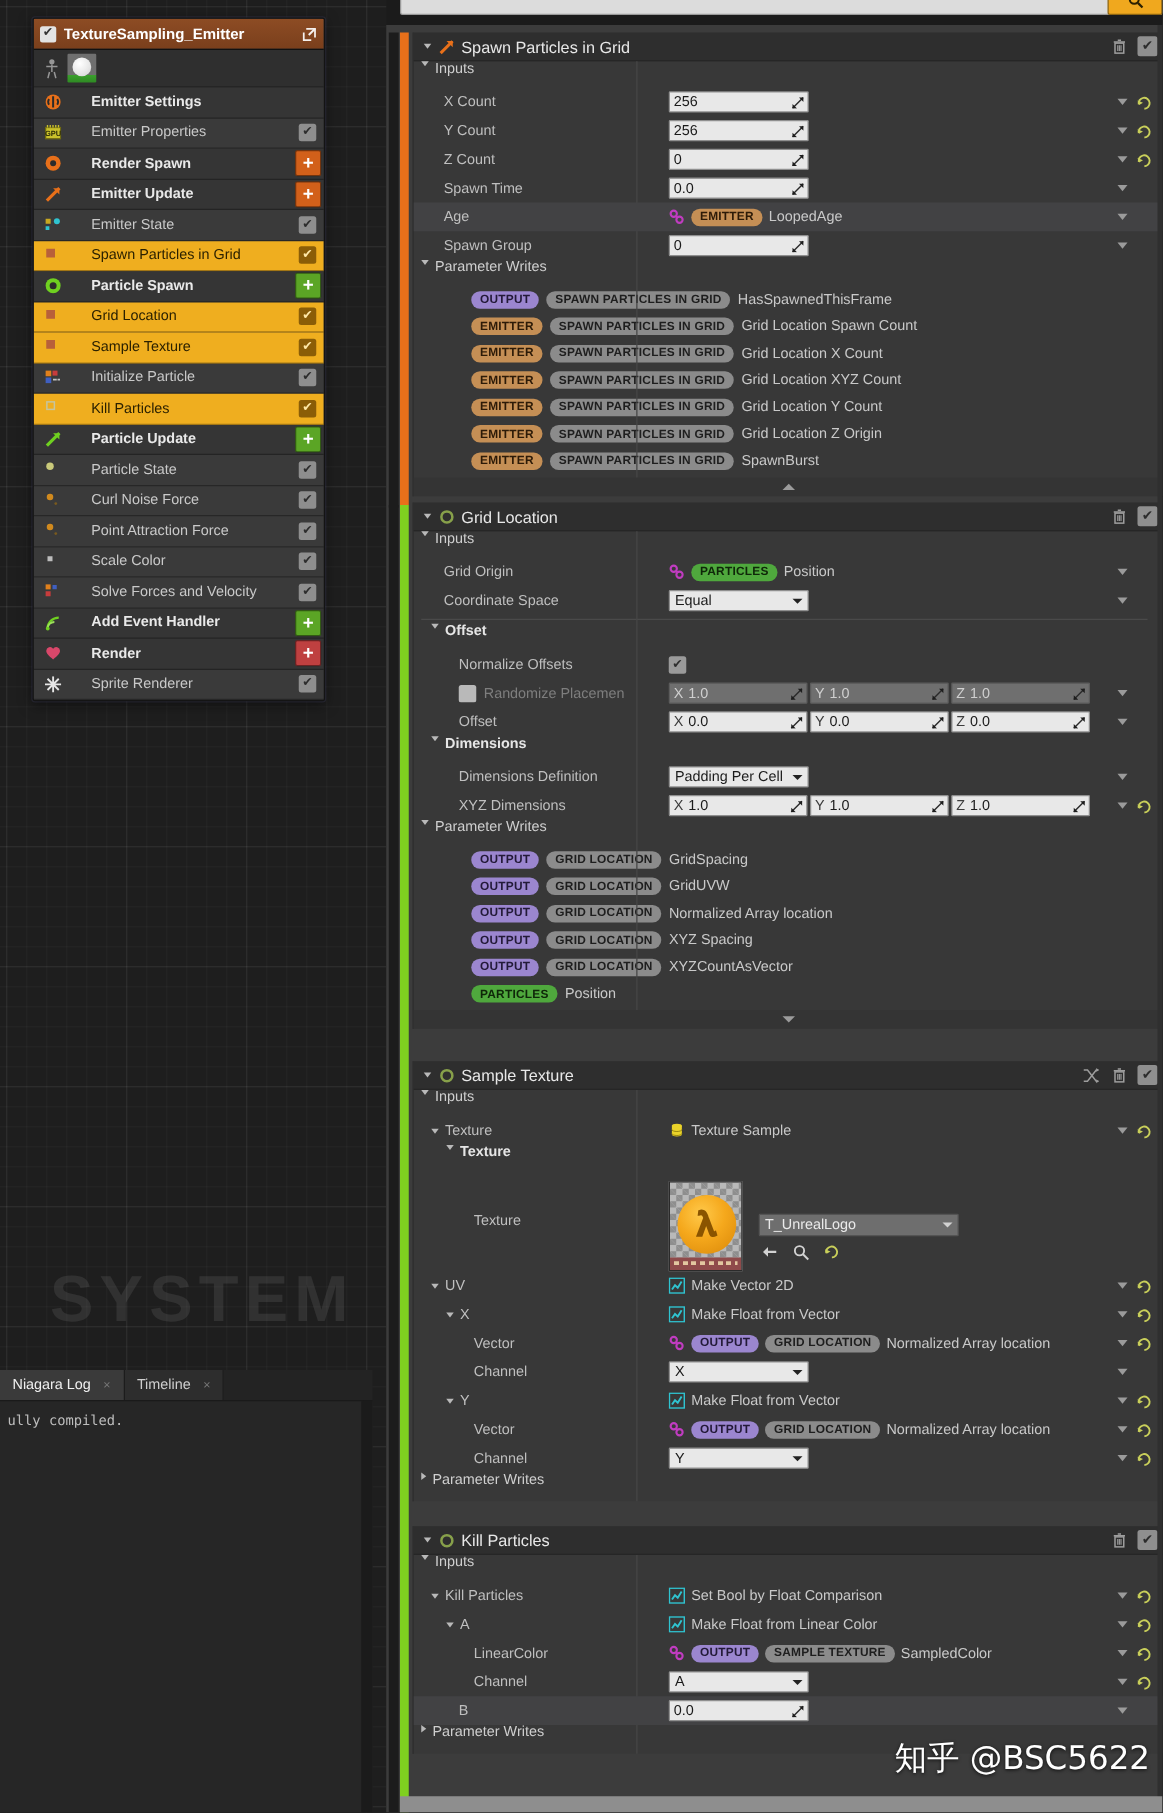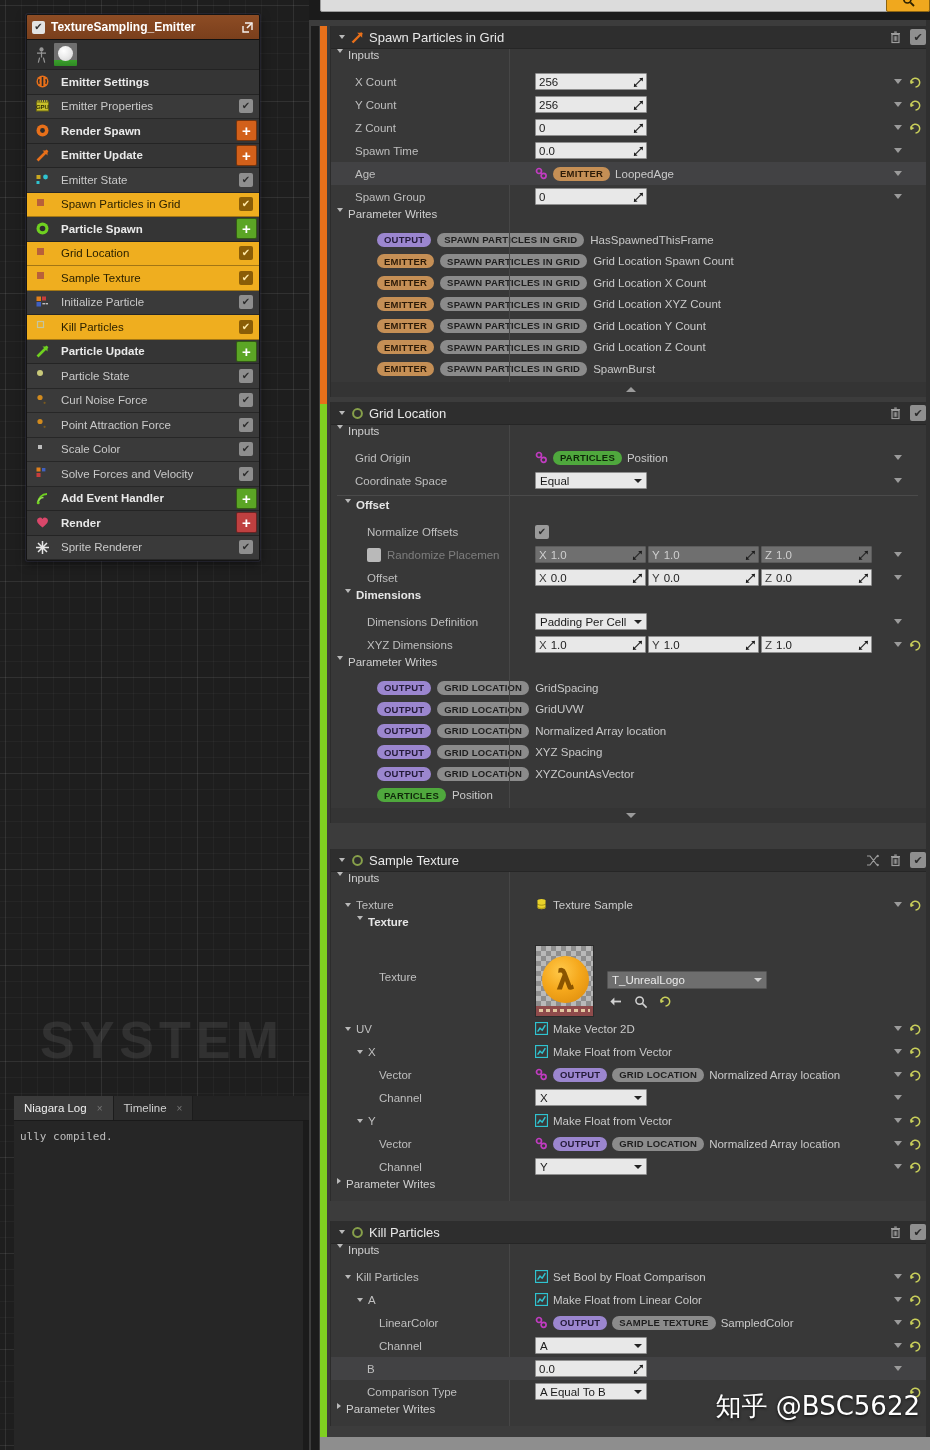--- a/index.html
+++ b/index.html
@@ -69,21 +69,21 @@
     position:relative; overflow:hidden;
   }
   .thumb-preview::after{
     content:""; position:absolute; left:4px; top:3px; width:15px; height:15px;
     border-radius:50%;
     background:radial-gradient(circle at 38% 32%, #ffffff 0%, #e8e8e8 55%, #cfcfcf 100%);
   }
 
   .stack-row {
     height:24.5px; display:flex; align-items:center;
-    padding:0 0 0 9px; gap:12px;
+    padding:0 0 0 9px; gap:24px;
     border-bottom:1px solid rgba(0,0,0,.32);
     position:relative;
   }
   .stack-row .srow-icon { width:13px; height:13px; flex:0 0 auto; display:block;}
   .stack-row .srow-label { flex:1 1 auto; white-space:nowrap; overflow:hidden; font-size:11.5px;}
   .stack-row.group { background:#353535; }
   .stack-row.group .srow-label { font-weight:bold; color:#e9e9e9; }
   .stack-row.module { background:#3a3a3a; }
   .stack-row.module .srow-label { color:#c9c9c9; }
   .stack-row.sel { background:#efae1f; }
@@ -98,21 +98,21 @@
   .srow-plus.green  { background:#5ba525; }
   .srow-plus.red    { background:#bf4040; }
   .srow-check {
     width:14px;height:14px;margin-right:6px;flex:0 0 auto;border-radius:2px;
     background:#8e8e8e; display:flex;align-items:center;justify-content:center;
     color:#2c2c2c; font-size:10px; line-height:1;
   }
   .stack-row.sel .srow-check { background:#8a5d07; color:#ffe9a8;}
 
   
-  #logpanel { position:absolute; left:14px; top:1096px; width:298px; height:354px; }
+  #logpanel { position:absolute; left:0; top:1096px; width:298px; height:354px; }
   #logtabs { display:flex; height:24px; align-items:stretch; background:#232323; }
   .logtab {
     display:flex; align-items:center; gap:10px; padding:0 10px;
     background:#2d2d2d; color:#cfcfcf; font-size:11.5px;
     border-right:1px solid #1c1c1c;
   }
   .logtab.active { background:#3a3a3a; color:#f0f0f0; }
   .logtab .x { color:#777; font-size:10px; }
   #logbody {
     height:330px; background:#262626; border-top:1px solid #1a1a1a;
@@ -703,21 +703,21 @@
             <span class="pname">Grid Location XYZ Count</span>
           </div>
           <div class="pwrow">
             <span class="pill emitter">EMITTER</span>
             <span class="pill module">SPAWN PARTICLES IN GRID</span>
             <span class="pname">Grid Location Y Count</span>
           </div>
           <div class="pwrow">
             <span class="pill emitter">EMITTER</span>
             <span class="pill module">SPAWN PARTICLES IN GRID</span>
-            <span class="pname">Grid Location Z Count</span>
+            <span class="pname">Grid Location Z Origin</span>
           </div>
           <div class="pwrow">
             <span class="pill emitter">EMITTER</span>
             <span class="pill module">SPAWN PARTICLES IN GRID</span>
             <span class="pname">SpawnBurst</span>
           </div>
         </div>
         <div class="panel-foot">
           <span class="foot-tri-up"></span>
         </div>
@@ -1283,36 +1283,20 @@
                     <path d="M9.8 1v3.6L6.2 1z" fill="#1d1d1d"></path>
                     <path d="M1 9.8h3.6L1 6.2z" fill="#1d1d1d"></path>
                   </svg></span>
               </span>
             </span>
             <span class="ctrls">
               <span class="carat-dn"></span>
               <span class="reset-ico"></span>
             </span>
           </div>
-          <div class="prow ind2">
-            <span class="lbl">Comparison Type</span>
-            <span class="val">
-              <span class="combo w112">
-                <span class="cv">A Equal To B</span>
-                <span class="carat"></span>
-              </span>
-            </span>
-            <span class="ctrls">
-              <span class="carat-dn" style="visibility:hidden"></span>
-              <span class="reset-ico"><svg viewBox="0 0 12 12" width="12" height="12">
-                  <path d="M2 7.5A4.4 4.4 0 1 1 6.5 11" fill="none" stroke="#c9cf5a" stroke-width="1.5"></path>
-                  <path d="M1 4.3 2.3 8 5.4 6.1z" fill="#c9cf5a"></path>
-                </svg></span>
-            </span>
-          </div>
           <div class="sect">
             <span class="tri"></span>
             <span>Parameter Writes</span>
           </div>
         </div>
       </div>
       <div class="rail-outer" style="top:384px;height:1046px;"></div>
       <div class="rail" style="top:384px;height:1046px;background:#7fd020"></div>
     </div>
   <div id="rightscroll"></div>

